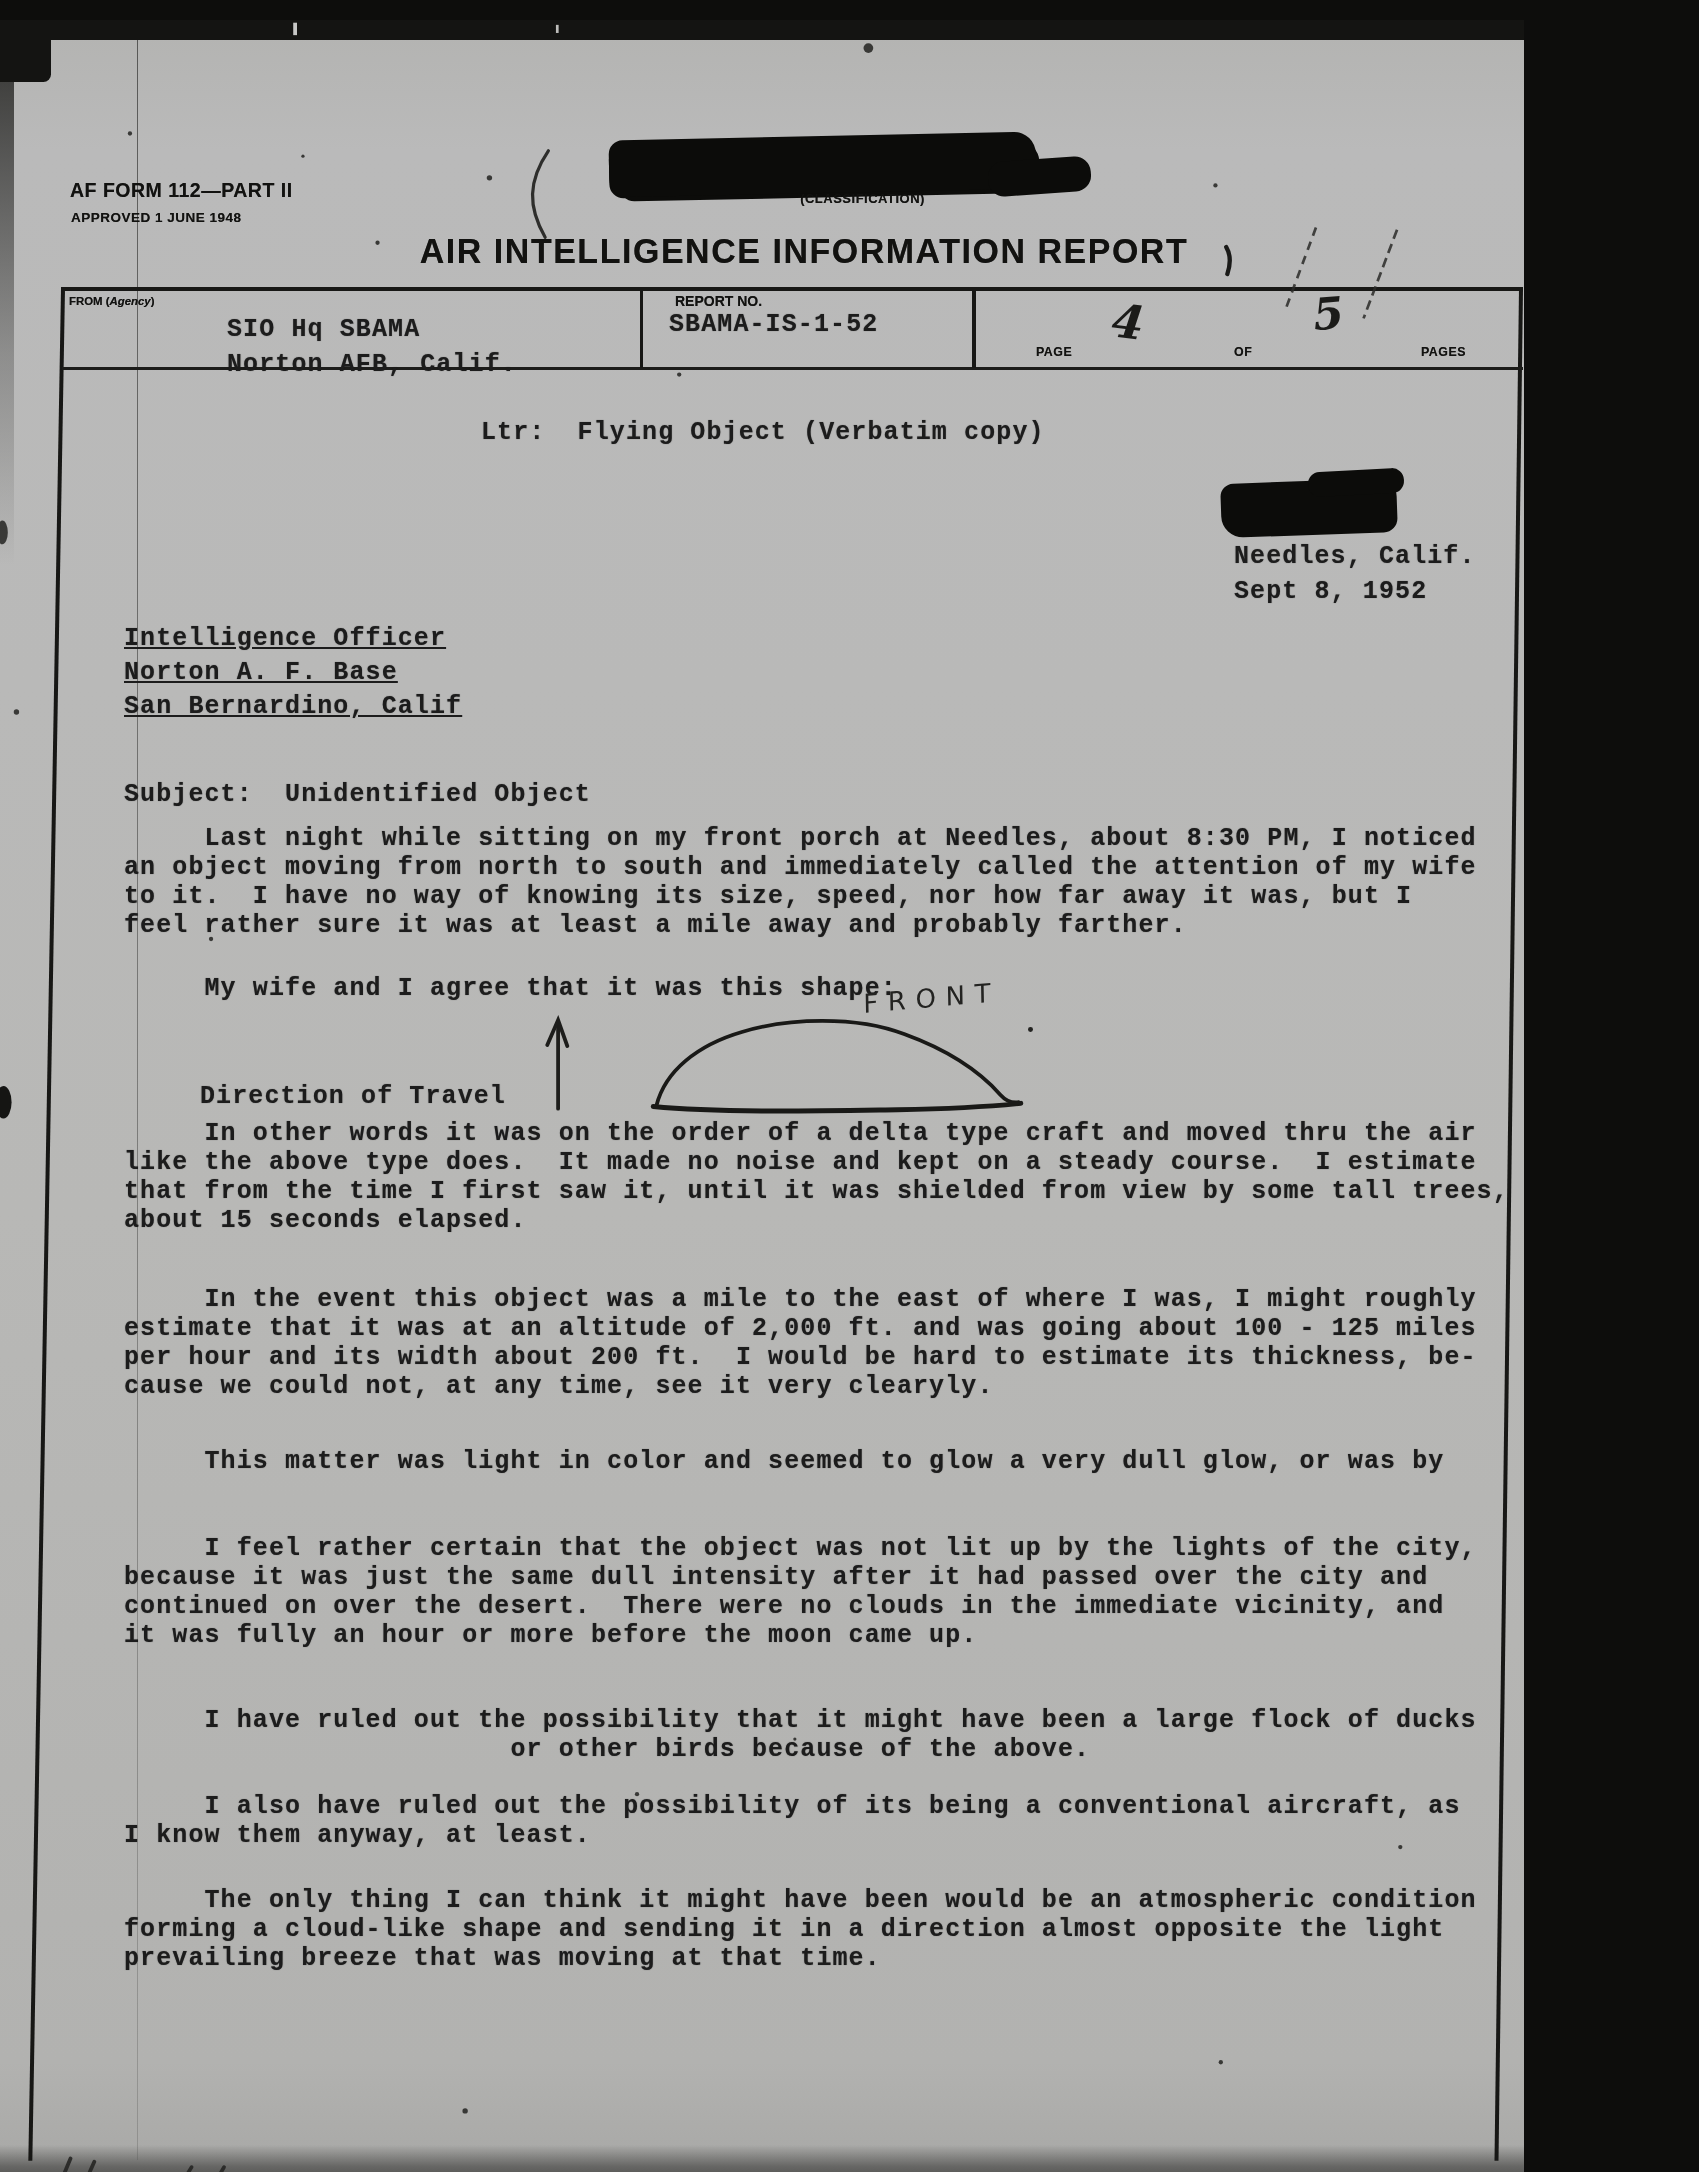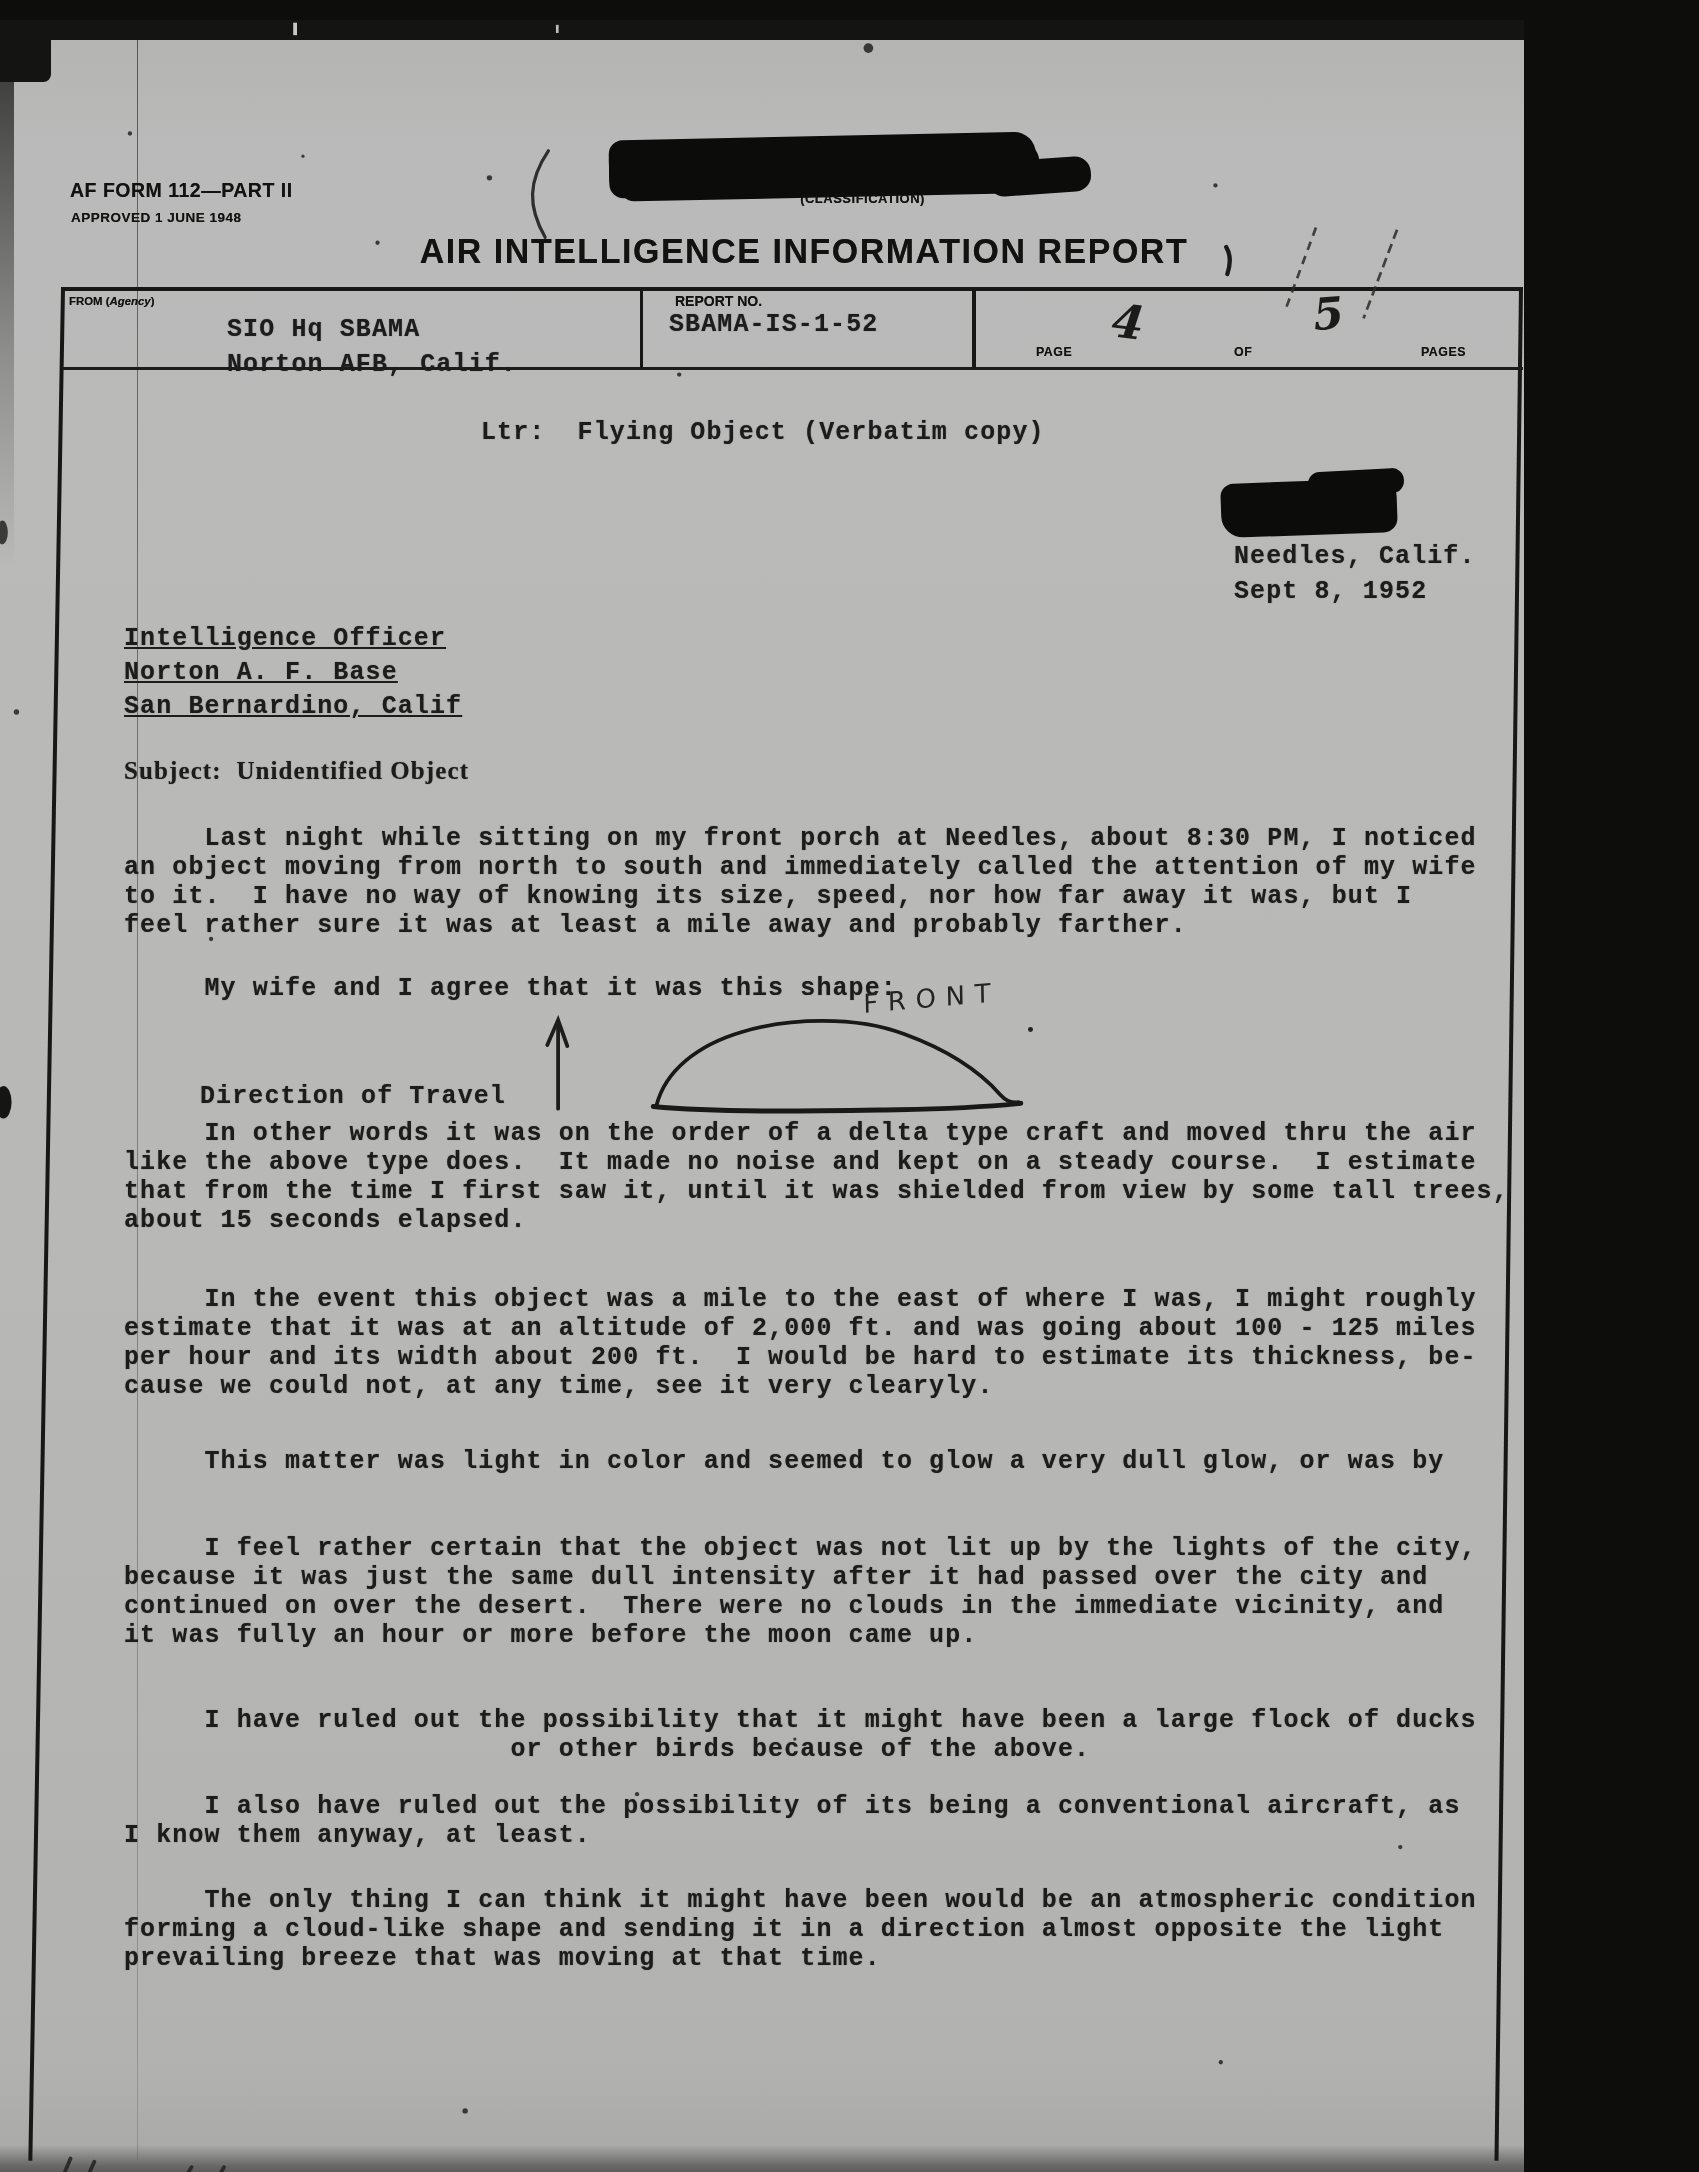--- a/index.html
+++ b/index.html
@@ -84,21 +84,21 @@
 
   <div class="blob z50" style="left:1221px;top:461px;width:176px;height:54px;transform:rotate(-2deg);
       border-radius:13px 18.4px 14px 21.6px;"></div>
   <div class="blob z50" style="left:1308px;top:450px;width:96px;height:25px;transform:rotate(-3deg);border-radius:12px;"></div>
 
   <div class="tw z30" style="left:1234px;top:522px;">Needles, Calif.</div>
   <div class="tw z30" style="left:1234px;top:557px;">Sept 8, 1952</div>
 
   <div class="tw lh62 z30" style="left:124px;top:602px;text-decoration:underline;"><div class="line">Intelligence Officer</div><div class="line">Norton A. F. Base</div><div class="line">San Bernardino, Calif</div></div>
 
-  <div class="tw z30" style="left:124px;top:736px;font-family:Liberation Serif, serif;">Subject:  Unidentified Object</div>
+  <div class="tw z30" style="left:124px;top:760px;">Subject:  Unidentified Object</div>
 
   <div class="tw z30" style="left:124px;top:804px;"><div class="line">     Last night while sitting on my front porch at Needles, about 8:30 PM, I noticed</div><div class="line">an object moving from north to south and immediately called the attention of my wife</div><div class="line">to it.  I have no way of knowing its size, speed, nor how far away it was, but I</div><div class="line">feel rather sure it was at least a mile away and probably farther.</div></div>
 
   <div class="tw z30" style="left:124px;top:954px;">     My wife and I agree that it was this shape:</div>
 
   <div class="hand-print z30" style="left:863px;top:963px;font-size:26px;letter-spacing:9.7px;transform:rotate(-5deg) skewX(-4deg);">FRONT</div>
   <div class="abs z30" style="left:1028px;top:1007px;width:4.9px;height:4.9px;background:#232321;border-radius:50%;"></div>
   <div class="tw z30" style="left:200px;top:1062px;">Direction of Travel</div>
 
   <div class="tw z30" style="left:124px;top:1099px;"><div class="line">     In other words it was on the order of a delta type craft and moved thru the air</div><div class="line">like the above type does.  It made no noise and kept on a steady course.  I estimate</div><div class="line">that from the time I first saw it, until it was shielded from view by some tall trees,</div><div class="line">about 15 seconds elapsed.</div></div>

